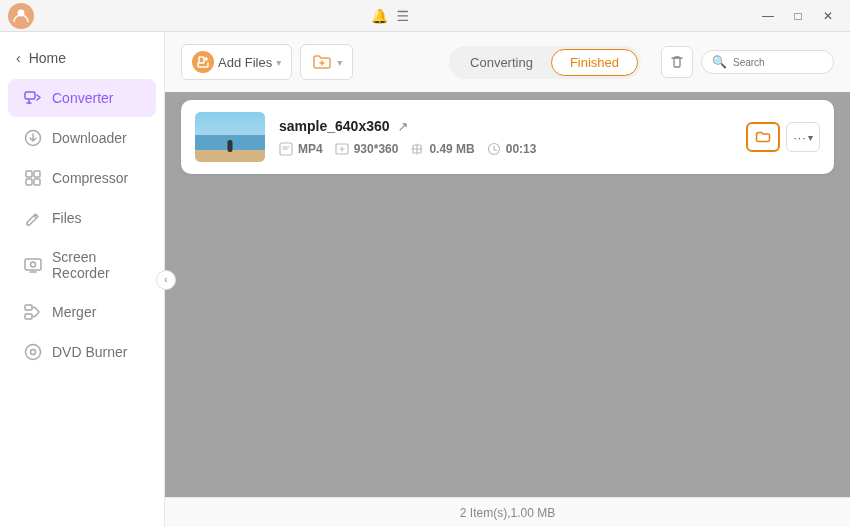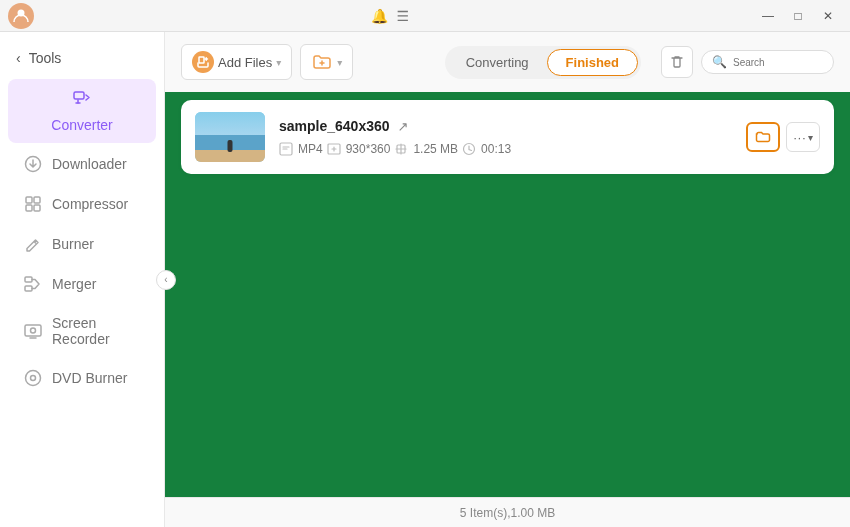--- a/index.html
+++ b/index.html
@@ -98,21 +98,20 @@
       padding: 10px 16px;
       font-size: 14px;
       color: #737373;
       cursor: pointer;
       border-radius: 8px;
       margin: 1px 8px;
     }
     .sidebar-item.active {
       background: #f3e8ff;
       color: #8b5cf6;
-      flex-direction: column;
     }
     .sidebar-item .icon {
       width: 18px;
       height: 18px;
       flex-shrink: 0;
       display: flex;
       align-items: center;
       justify-content: center;
     }
     .sidebar-collapse {
@@ -130,21 +129,21 @@
       justify-content: center;
       cursor: pointer;
       font-size: 10px;
       color: #888;
       z-index: 10;
     }
 
     
     .content {
       flex: 1;
-      background: #15803d;
+      background: #a3a3a3;
       display: flex;
       flex-direction: column;
       overflow: hidden;
     }
 
     
     .toolbar {
       padding: 12px 16px;
       display: flex;
       align-items: center;
@@ -191,21 +190,21 @@
       border: none;
       background: transparent;
       cursor: pointer;
       font-size: 13px;
       color: #666;
     }
     .tab-btn.active {
       background: white;
       color: #e8820c;
       border: 1.5px solid #e8820c;
-      font-weight: 700;
+      font-weight: 400;
     }
 
     
     .action-icons {
       display: flex;
       align-items: center;
       gap: 8px;
       margin-left: 12px;
     }
     .action-icon-btn {
@@ -311,21 +310,22 @@
       color: #222;
     }
     .file-link-icon {
       font-size: 13px;
       color: #888;
       cursor: pointer;
     }
     .file-meta {
       display: flex;
       align-items: flex-end;
-      gap: 4px;
+      gap: 12px;
+      font-weight: bold;
     }
     .file-meta-item {
       display: flex;
       align-items: center;
       gap: 5px;
       font-size: 12px;
       color: #777;
     }
 
     
@@ -397,21 +397,21 @@
     <button class="titlebar-btn">□</button>
     <button class="titlebar-btn close">✕</button>
   </div>
 </div>
 
 <div class="app-body">
 
   <div class="sidebar">
     <div class="sidebar-home">
       <span>‹</span>
-      <span>Tools</span>
+      <span>Home</span>
     </div>
 
     <div class="sidebar-item active">
       <span class="icon">
         <svg width="18" height="18" viewBox="0 0 18 18" fill="none">
           <rect x="1" y="3" width="10" height="7" rx="1.5" stroke="#8b5cf6" stroke-width="1.5"></rect>
           <path d="M13 6l3 2.5-3 2.5" stroke="#8b5cf6" stroke-width="1.5" stroke-linecap="round" stroke-linejoin="round"></path>
           <path d="M5 11v3" stroke="#8b5cf6" stroke-width="1.5" stroke-linecap="round"></path>
           <path d="M3 14h4" stroke="#8b5cf6" stroke-width="1.5" stroke-linecap="round"></path>
         </svg>
@@ -441,43 +441,43 @@
       <span>Compressor</span>
     </div>
 
     <div class="sidebar-item">
       <span class="icon">
         <svg width="18" height="18" viewBox="0 0 18 18" fill="none">
           <path d="M3 13.5L11.5 5l2.5 2.5L5.5 16H3v-2.5z" stroke="#aaa" stroke-width="1.5" stroke-linecap="round" stroke-linejoin="round"></path>
           <path d="M10 6.5l2 2" stroke="#aaa" stroke-width="1.5"></path>
         </svg>
       </span>
-      <span>Burner</span>
+      <span>Files</span>
+    </div>
+
+    <div class="sidebar-item">
+      <span class="icon">
+        <svg width="18" height="18" viewBox="0 0 18 18" fill="none">
+          <rect x="1" y="3" width="16" height="11" rx="1.5" stroke="#aaa" stroke-width="1.5"></rect>
+          <circle cx="9" cy="8.5" r="2.5" stroke="#aaa" stroke-width="1.5"></circle>
+          <path d="M6 16h6" stroke="#aaa" stroke-width="1.5" stroke-linecap="round"></path>
+        </svg>
+      </span>
+      <span>Screen Recorder</span>
     </div>
 
     <div class="sidebar-item">
       <span class="icon">
         <svg width="18" height="18" viewBox="0 0 18 18" fill="none">
           <rect x="1" y="2" width="7" height="5" rx="1" stroke="#aaa" stroke-width="1.5"></rect>
           <rect x="1" y="11" width="7" height="5" rx="1" stroke="#aaa" stroke-width="1.5"></rect>
           <path d="M8 4.5h3l4 4.5-4 4.5H8" stroke="#aaa" stroke-width="1.5" stroke-linecap="round" stroke-linejoin="round"></path>
         </svg>
       </span>
       <span>Merger</span>
-    </div>
-
-    <div class="sidebar-item">
-      <span class="icon">
-        <svg width="18" height="18" viewBox="0 0 18 18" fill="none">
-          <rect x="1" y="3" width="16" height="11" rx="1.5" stroke="#aaa" stroke-width="1.5"></rect>
-          <circle cx="9" cy="8.5" r="2.5" stroke="#aaa" stroke-width="1.5"></circle>
-          <path d="M6 16h6" stroke="#aaa" stroke-width="1.5" stroke-linecap="round"></path>
-        </svg>
-      </span>
-      <span>Screen Recorder</span>
     </div>
 
     <div class="sidebar-item">
       <span class="icon">
         <svg width="18" height="18" viewBox="0 0 18 18" fill="none">
           <circle cx="9" cy="9" r="7.5" stroke="#aaa" stroke-width="1.5"></circle>
           <circle cx="9" cy="9" r="2.5" stroke="#aaa" stroke-width="1.5"></circle>
         </svg>
       </span>
       <span>DVD Burner</span>
@@ -561,21 +561,21 @@
                 <rect x="1" y="2" width="12" height="10" rx="1" stroke="#bbb" stroke-width="1.2"></rect>
                 <path d="M5 7h4M7 5v4" stroke="#bbb" stroke-width="1.2" stroke-linecap="round"></path>
               </svg>
               <span>930*360</span>
             </div>
             <div class="file-meta-item">
               <svg width="14" height="14" viewBox="0 0 14 14" fill="none">
                 <path d="M2 7h10M7 2v10" stroke="#bbb" stroke-width="1.2" stroke-linecap="round"></path>
                 <rect x="3" y="3" width="8" height="8" rx="1" stroke="#bbb" stroke-width="1.2"></rect>
               </svg>
-              <span>1.25 MB</span>
+              <span>0.49 MB</span>
             </div>
             <div class="file-meta-item">
               <svg width="14" height="14" viewBox="0 0 14 14" fill="none">
                 <circle cx="7" cy="7" r="5.5" stroke="#bbb" stroke-width="1.2"></circle>
                 <path d="M7 4v3.5l2.5 1" stroke="#bbb" stroke-width="1.2" stroke-linecap="round"></path>
               </svg>
               <span>00:13</span>
             </div>
           </div>
         </div>
@@ -588,17 +588,17 @@
           </div>
           <div class="more-btn">
             <span>···</span>
             <span style="font-size:10px;">▾</span>
           </div>
         </div>
       </div>
     </div>
 
     <div class="statusbar">
-      <span>5 Item(s),1.00 MB</span>
+      <span>2 Item(s),1.00 MB</span>
     </div>
 
   </div>
 </div>
 
 </body></html>

